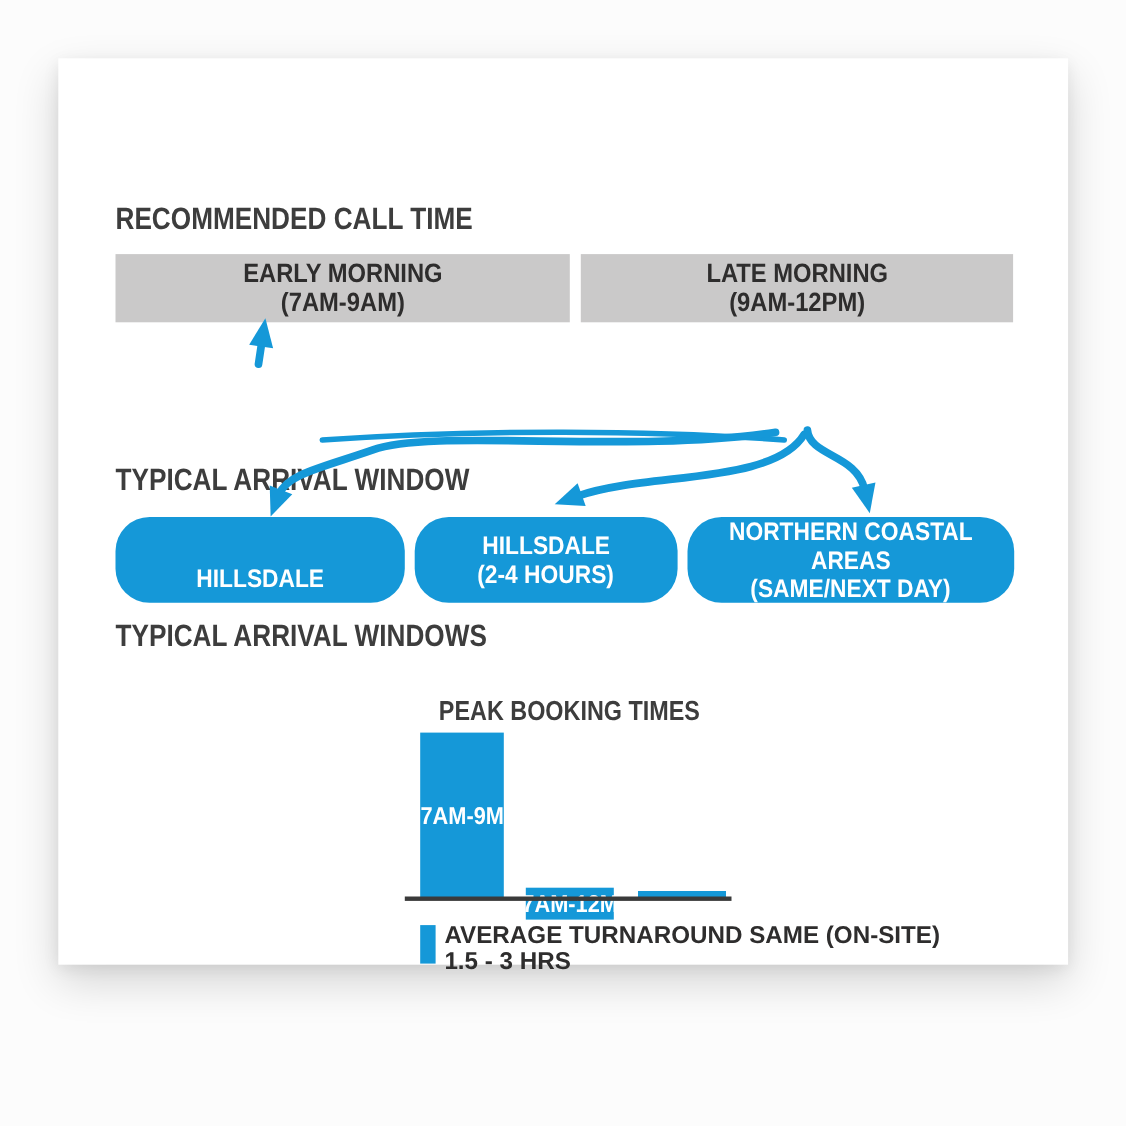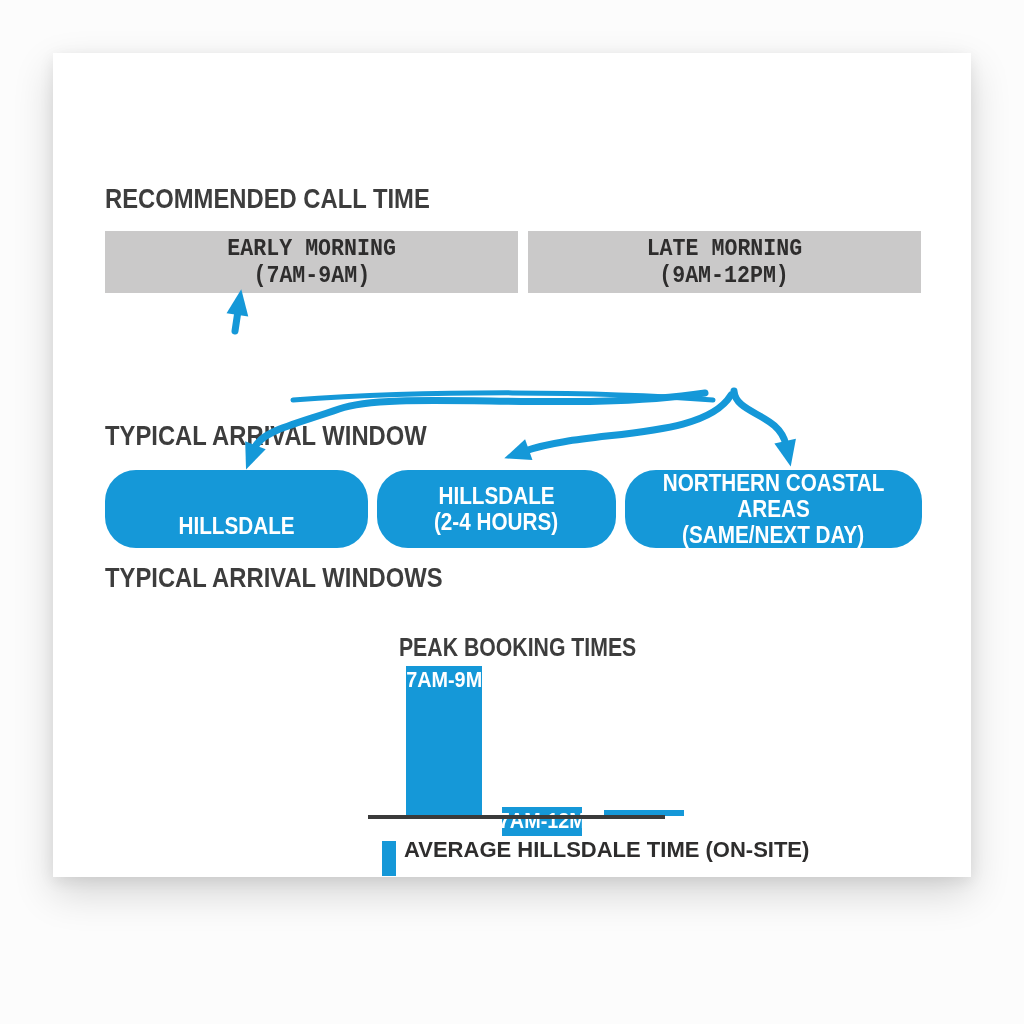--- a/index.html
+++ b/index.html
@@ -28,41 +28,41 @@
     white-space:nowrap;
   }
   .cond{display:inline-block;transform:scaleX(.85);transform-origin:0 50%;}
   .cx{display:block;transform:scaleX(.9);transform-origin:50% 50%;}
 
   
   .slots{left:52px;top:178px;width:816px;height:62px;display:grid;
     grid-template-columns:413px 393px;column-gap:10px;}
   .slot{background:var(--slot-bg);display:flex;flex-direction:column;
     align-items:center;justify-content:center;color:var(--dark-text);
-    font-weight:bold;font-size:24px;line-height:27px;text-align:center;font-family:Liberation Mono, monospace;}
+    font-weight:bold;font-size:24px;line-height:27px;text-align:center;}
 
   
   .dispatch{left:52px;top:273px;width:816px;height:63px;background:var(--accent);
     display:flex;flex-direction:column;align-items:center;justify-content:center;
     color:#ffffff;font-weight:bold;font-size:24px;line-height:27px;text-align:center;}
 
   
   .zones{left:52px;top:417px;width:817px;height:67px;display:grid;
     grid-template-columns:263px 239px 297px;column-gap:9px;}
   .zone{background:var(--accent);display:flex;flex-direction:column;
     align-items:center;justify-content:center;color:#ffffff;font-weight:bold;
     font-size:23px;line-height:26px;text-align:center;border-radius:31px;}
   .zone:first-child{justify-content:flex-end;padding-bottom:9px;}
   .zone-detail:empty{display:none;}
 
   
   .chart-title{left:265px;top:566px;width:400px;text-align:center;
     font-weight:bold;color:var(--heading);font-size:25px;margin-top:14px;}
   .bar{background:var(--accent);position:absolute;bottom:0;
-    display:flex;align-items:flex-start;justify-content:center;margin-left:24px;}
+    display:flex;align-items:center;justify-content:center;}
   .bar-label{color:#ffffff;font-weight:bold;font-size:22px;line-height:27px;
     white-space:nowrap;}
   .bar-label:empty{display:none;}
   .axis{left:315px;top:762px;width:297px;height:4px;background:var(--axis);}
 
   
   .legend{left:329px;top:785px;display:flex;align-items:flex-start;}
   .legend-swatch{width:14px;height:35px;background:var(--accent);margin-top:3px;}
   .legend-text{margin-left:8px;color:var(--dark-text);font-weight:bold;
     font-size:22px;line-height:24px;white-space:nowrap;}
@@ -129,21 +129,22 @@
     </div>
     <div class="abs bar" style="left: 527px; width: 80px; height: 6px; top: 757px;">
       
     </div>
     <div class="abs axis"></div>
   </div>
 
   <div class="abs legend">
     <div class="legend-swatch"></div>
     <div class="legend-text">
-      <div>AVERAGE HILLSDALE TIME (ON-SITE)</div>
+      <div>AVERAGE TURNAROUND SAME (ON-SITE)</div>
+      <div>1.5 - 3 HRS</div>
     </div>
   </div>
 
   <svg class="flow" viewBox="0 0 918 918">
     <defs>
       <marker id="ah" markerUnits="userSpaceOnUse" markerWidth="34" markerHeight="34" refX="5" refY="17" orient="auto">
         <path class="ah" d="M1,6 L27,17 L1,28 Z"></path>
       </marker>
     </defs>
     <path class="arrow" d="M 182 278 L 185 258" marker-end="url(#ah)"></path>

